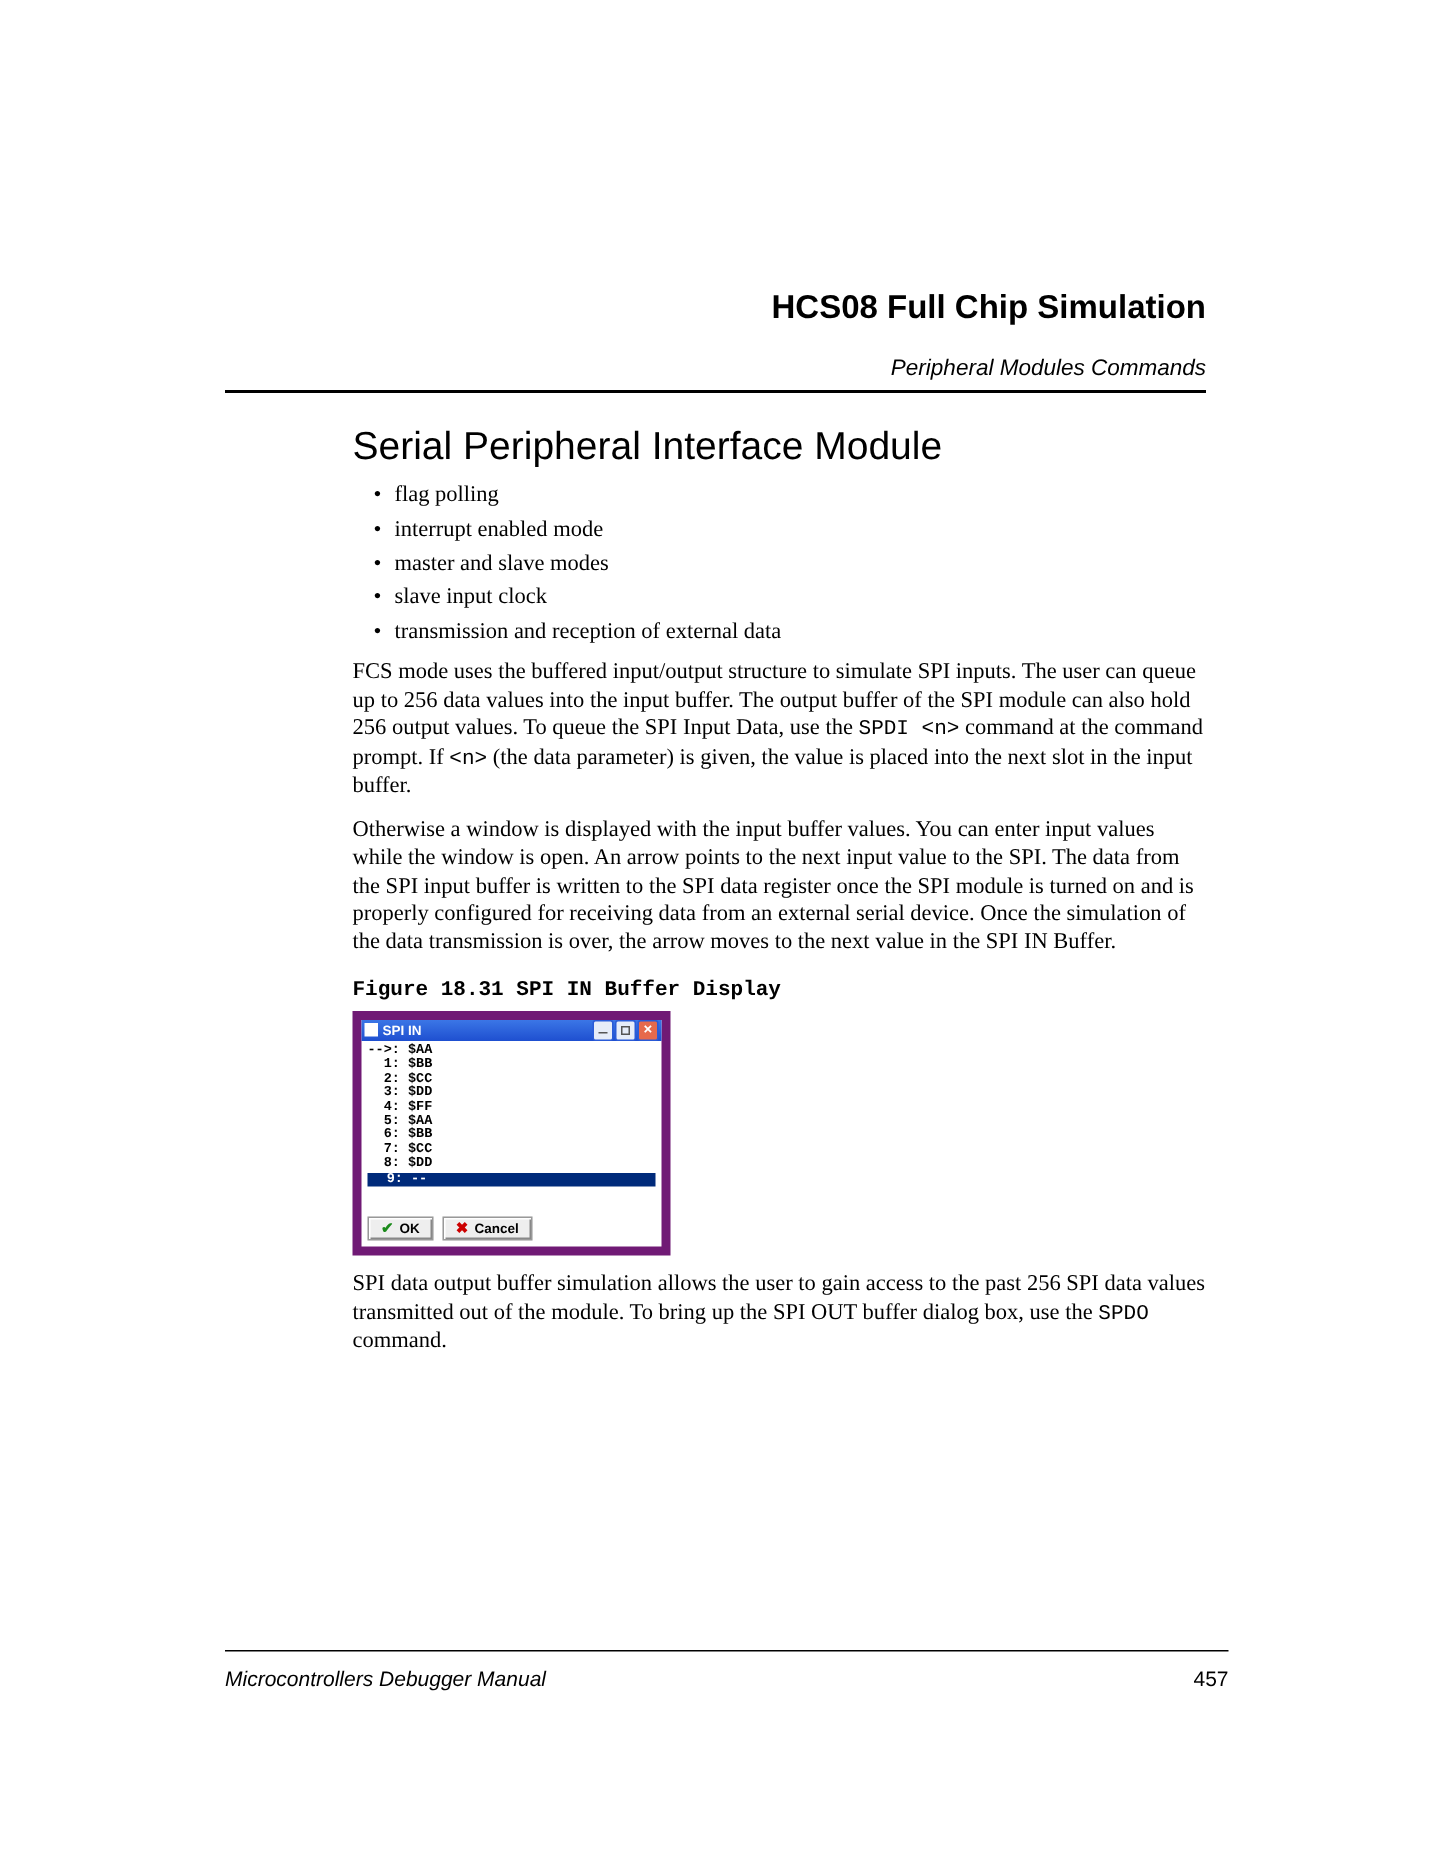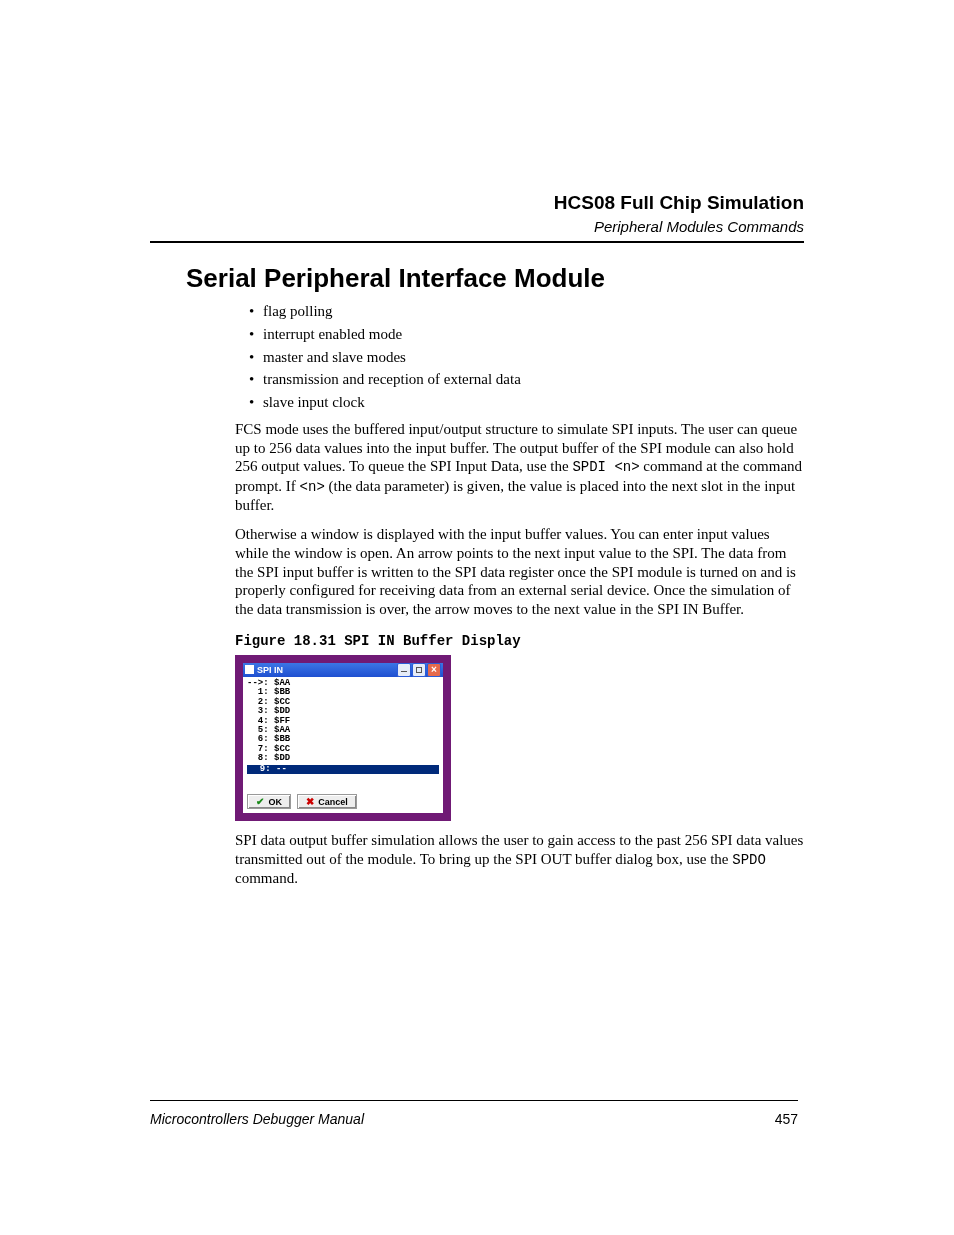--- a/index.html
+++ b/index.html
@@ -15,38 +15,38 @@
   .page {
     padding: 192px 150px 0 150px;
   }
   .header {
     text-align: right;
     margin-bottom: 6px;
   }
   .header-title {
     font-family: Arial, Helvetica, sans-serif;
     font-weight: bold;
-    font-size: 19px;
+    font-size: 22px;
   }
   .header-sub {
     font-family: Arial, Helvetica, sans-serif;
     font-style: italic;
     font-size: 15px;
-    margin-top: 4px;
+    margin-top: 19px;
   }
   .header-rule {
     border: none;
     border-top: 2px solid #000;
     margin: 6px 0 20px 0;
   }
   .h2 {
     font-family: Arial, Helvetica, sans-serif;
-    font-weight: bold;
+    font-weight: normal;
     font-size: 26px;
-    margin-left: 36px;
+    margin-left: 85px;
     margin-bottom: 8px;
   }
   .body-col {
     margin-left: 85px;
     font-size: 15px;
     line-height: 1.25;
   }
   .body-col p {
     margin: 0 0 10px 0;
   }
@@ -66,21 +66,21 @@
   .mono { font-family: Liberation Mono, monospace; font-size: 14px; }
   .fig-caption {
     font-family: Liberation Mono, monospace;
     font-weight: bold;
     font-size: 14px;
     margin: 14px 0 6px 85px;
   }
   
   .dialog {
     width: 200px;
-    border: 8px solid #701a75;
+    border: 6px solid #701a75;
     background: #fff;
     margin-left: 85px;
     margin-bottom: 10px;
     font-family: Tahoma, Arial, sans-serif;
     font-size: 9px;
   }
   .titlebar {
     background: linear-gradient(#3b76e6,#1e4fd0);
     color: #fff;
     display: flex;
@@ -137,21 +137,21 @@
     font-family: Tahoma, Arial, sans-serif;
     font-size: 9px;
     font-weight: bold;
   }
   .dlg-btn .chk { color: #1a8a1a; font-size: 10px; }
   .dlg-btn .x { color: #c00; font-size: 10px; }
   .footer {
     position: absolute;
     bottom: 108px;
     left: 150px;
-    right: 156px;
+    right: 135px;
   }
   .footer-rule {
     border: none;
     border-top: 1.5px solid #000;
     margin: 0 0 10px 0;
   }
   .footer-row {
     display: flex;
     justify-content: space-between;
     font-family: Arial, Helvetica, sans-serif;
@@ -170,22 +170,22 @@
   </div>
   <hr class="header-rule">
 
   <div class="h2">Serial Peripheral Interface Module</div>
 
   <div class="body-col">
     <ul class="bullets">
       <li>flag polling</li>
       <li>interrupt enabled mode</li>
       <li>master and slave modes</li>
+      <li>slave input clock</li>
       <li>transmission and reception of external data</li>
-      <li>slave input clock</li>
     </ul>
     <p>
       <span>FCS mode uses the buffered input/output structure to simulate SPI inputs. The user can queue up to 256 data values into the input buffer. The output buffer of the SPI module can also hold 256 output values. To queue the SPI Input Data, use the </span><span class="mono">SPDI &lt;n&gt;</span><span> command at the command prompt. If </span><span class="mono">&lt;n&gt;</span><span> (the data parameter) is given, the value is placed into the next slot in the input buffer.</span>
     </p>
     <p>Otherwise a window is displayed with the input buffer values. You can enter input values while the window is open. An arrow points to the next input value to the SPI. The data from the SPI input buffer is written to the SPI data register once the SPI module is turned on and is properly configured for receiving data from an external serial device. Once the simulation of the data transmission is over, the arrow moves to the next value in the SPI IN Buffer.</p>
   </div>
 
   <div class="fig-caption">Figure 18.31  SPI IN Buffer Display</div>
 
   <div class="dialog">

